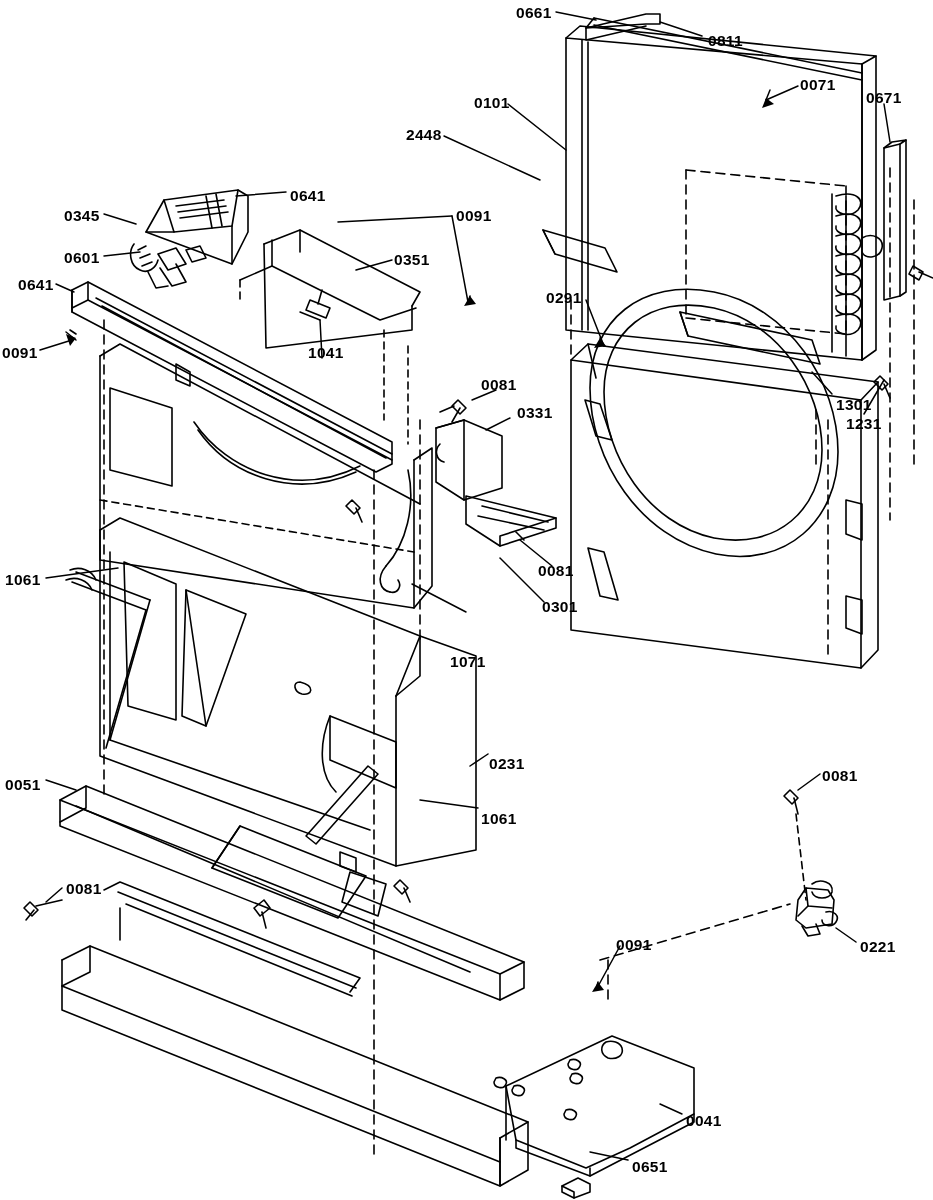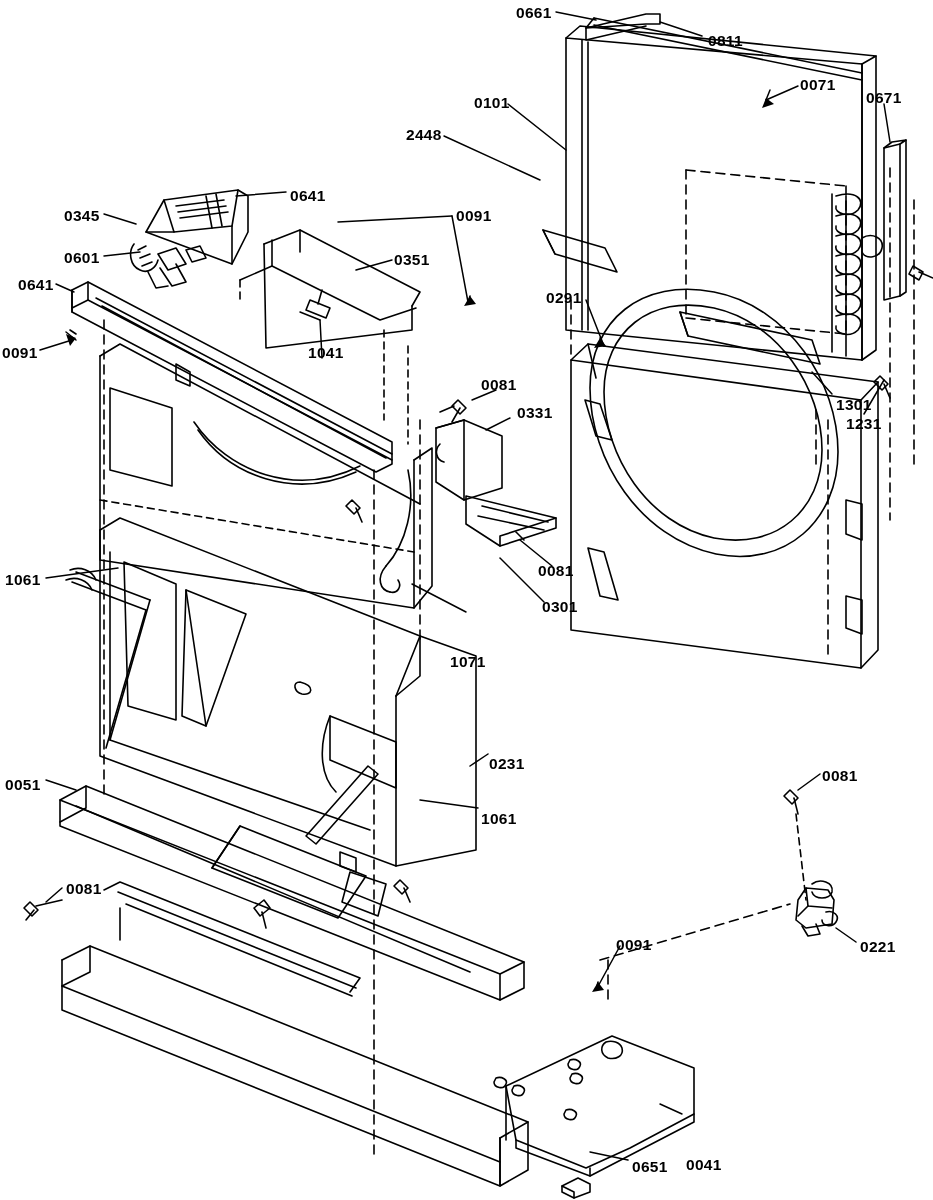--- a/index.html
+++ b/index.html
@@ -331,16 +331,16 @@
   <div class="callout" style="left:5px;   top:572px;">1061</div>
   <div class="callout" style="left:542px; top:599px;">0301</div>
   <div class="callout" style="left:450px; top:618px;margin-top:36px;">1071</div>
   <div class="callout" style="left:489px; top:756px;">0231</div>
   <div class="callout" style="left:822px; top:768px;">0081</div>
   <div class="callout" style="left:5px;   top:777px;">0051</div>
   <div class="callout" style="left:481px; top:811px;">1061</div>
   <div class="callout" style="left:66px;  top:881px;">0081</div>
   <div class="callout" style="left:616px; top:937px;">0091</div>
   <div class="callout" style="left:860px; top:939px;">0221</div>
-  <div class="callout" style="left:686px; top:1113px;margin-top:44px;">0041</div>
+  <div class="callout" style="left:686px; top:1113px;">0041</div>
   <div class="callout" style="left:632px; top:1159px;">0651</div>
 
 </div>
 
 </body></html>

